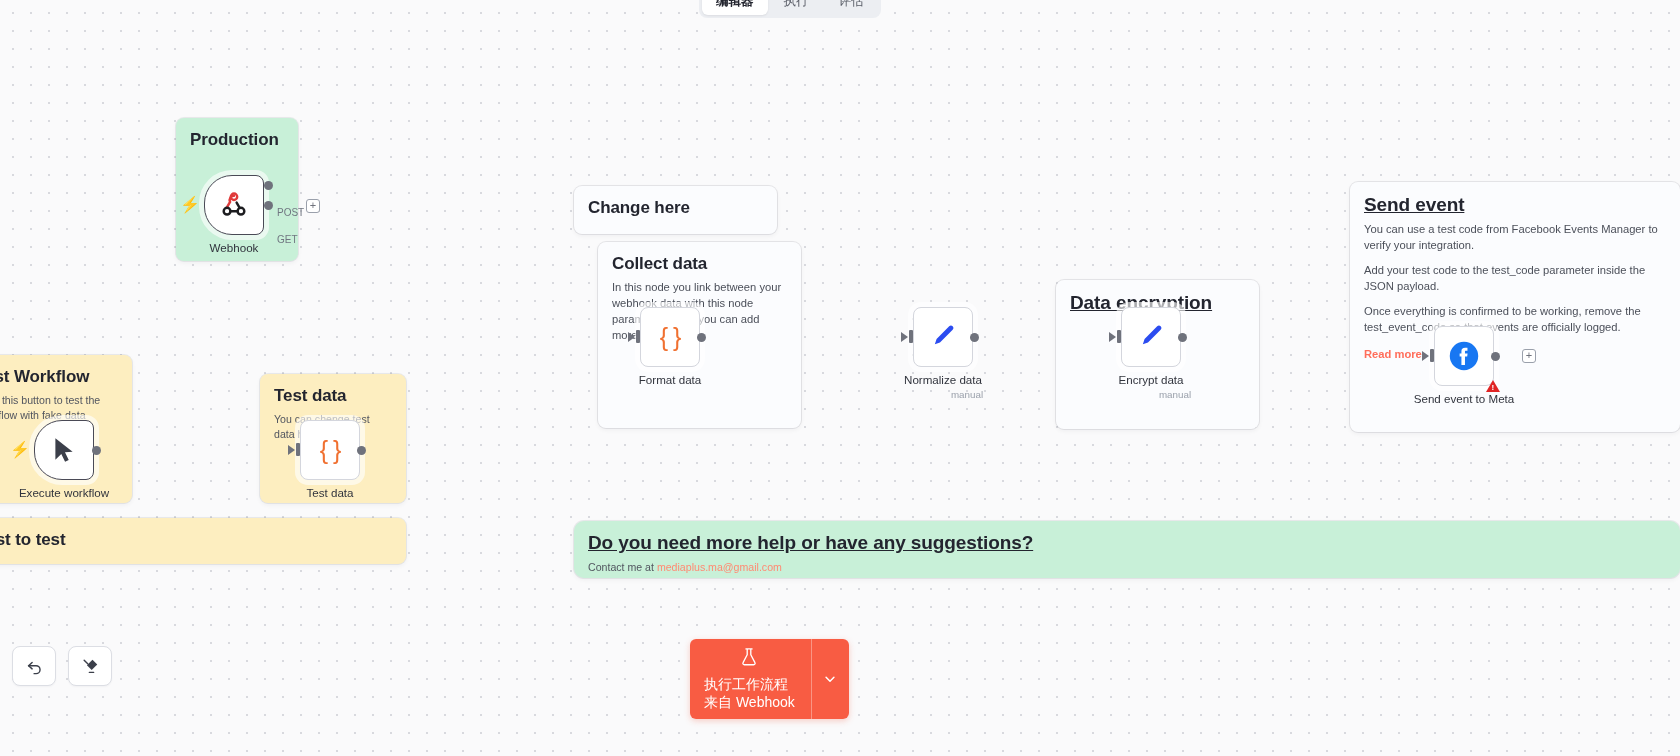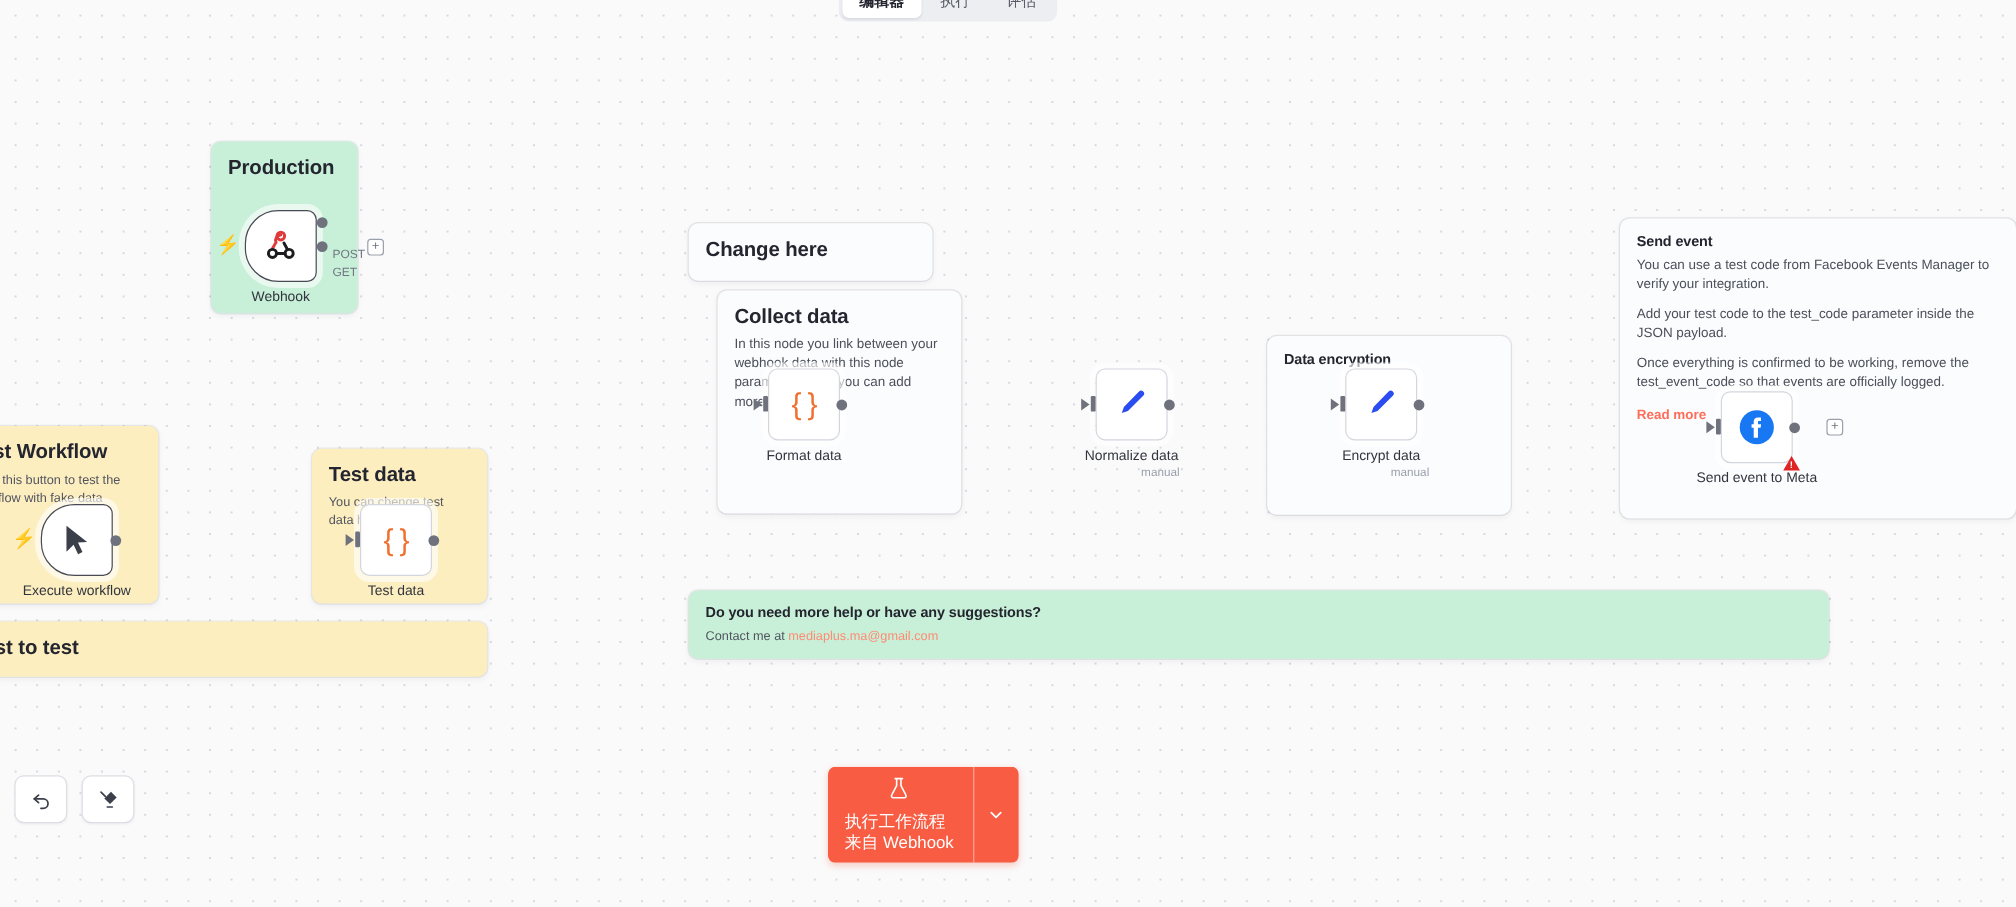--- a/index.html
+++ b/index.html
@@ -31,21 +31,21 @@
   .sticky.green  { background: #c8f0d8; }
   .sticky.yellow { background: #fdeec0; }
   .sticky.white  { background: #fbfcfe; box-shadow: 0 0 0 1px rgba(20,25,40,.09), 0 2px 5px rgba(20,25,40,.05); }
   .sticky h3 {
     margin: 0 0 6px 0;
     font-size: 17px;
     font-weight: 700;
     color: #23252f;
     letter-spacing: -0.1px;
   }
-  .sticky h3.big { font-size: 12px; }
+  .sticky h3.big { font-size: 19px; text-decoration: underline; }
   .sticky p {
     margin: 0 0 9px 0;
     font-size: 11.2px;
     line-height: 1.42;
     color: #4b4f59;
   }
   .sticky p:last-child { margin-bottom: 0; }
   .sticky .link { color: #ff6d5a; font-size: 11.2px; font-weight: 600; cursor: pointer; }
   .sticky .email { color: #ff8a73; }
   .sticky .small { font-size: 10.6px; color: #51555f; }
@@ -245,21 +245,21 @@
   </div>
 
   <div class="sticky white" style="left:1350px; top:182px; width:330px; height:250px;">
     <h3 class="big">Send event</h3>
     <p>You can use a test code from Facebook Events Manager to verify your integration.</p>
     <p>Add your test code to the test_code parameter inside the JSON payload.</p>
     <p>Once everything is confirmed to be working, remove the test_event_code so that events are officially logged.</p>
     <span class="link">Read more</span>
   </div>
 
-  <div class="sticky green" style="left:574px; top:492px; width:950px; height:57px; padding:11px 14px;">
+  <div class="sticky green" style="left:574px; top:521px; width:1106px; height:57px; padding:11px 14px;border-radius:10px;">
     <h3 class="big">Do you need more help or have any suggestions?</h3>
     <p class="small" style="margin:0;"><span>Contact me at </span><span class="email">mediaplus.ma@gmail.com</span></p>
   </div>
 
   <svg id="edges">
 
     <path d="M 272,186 C 380,186 470,300 560,336 L 640,336" fill="none" stroke="#8d9199" stroke-width="1.3"></path>
 
     <path d="M 360,450 C 450,450 500,360 560,340 L 640,338" fill="none" stroke="#8d9199" stroke-width="1.3"></path>
 
@@ -286,21 +286,21 @@
         <path d="M12.2 22.6h7.6" stroke="#1d1d20" stroke-width="2.6" stroke-linecap="round"></path>
         <path d="M18.8 13.4l2.9 5.2" stroke="#1d1d20" stroke-width="2.6" stroke-linecap="round" fill="none"></path>
       </svg>
     </div>
     <div class="bolt">⚡</div>
     <div class="node-label">Webhook</div>
   </div>
   <div class="dot" style="left:264px; top:181px;"></div>
   <div class="port-label" style="left:277px; top:181px;">POST</div>
   <div class="dot" style="left:264px; top:201px;"></div>
-  <div class="port-label" style="left:277px; top:196px;">GET</div>
+  <div class="port-label" style="left:277px; top:208px;">GET</div>
   <div class="plus-btn" style="left:306px; top:199px;">+</div>
 
   <div class="node" style="left:34px; top:420px;">
     <div class="node-box trigger">
       <svg width="26" height="28" viewBox="0 0 24 26">
         <path d="M4 2 L4 22 L9.5 16.6 L13 24 L16.4 22.2 L12.9 15 L20 14.6 Z" fill="#3b3f4a"></path>
       </svg>
     </div>
     <div class="bolt">⚡</div>
     <div class="node-label">Execute workflow</div>

